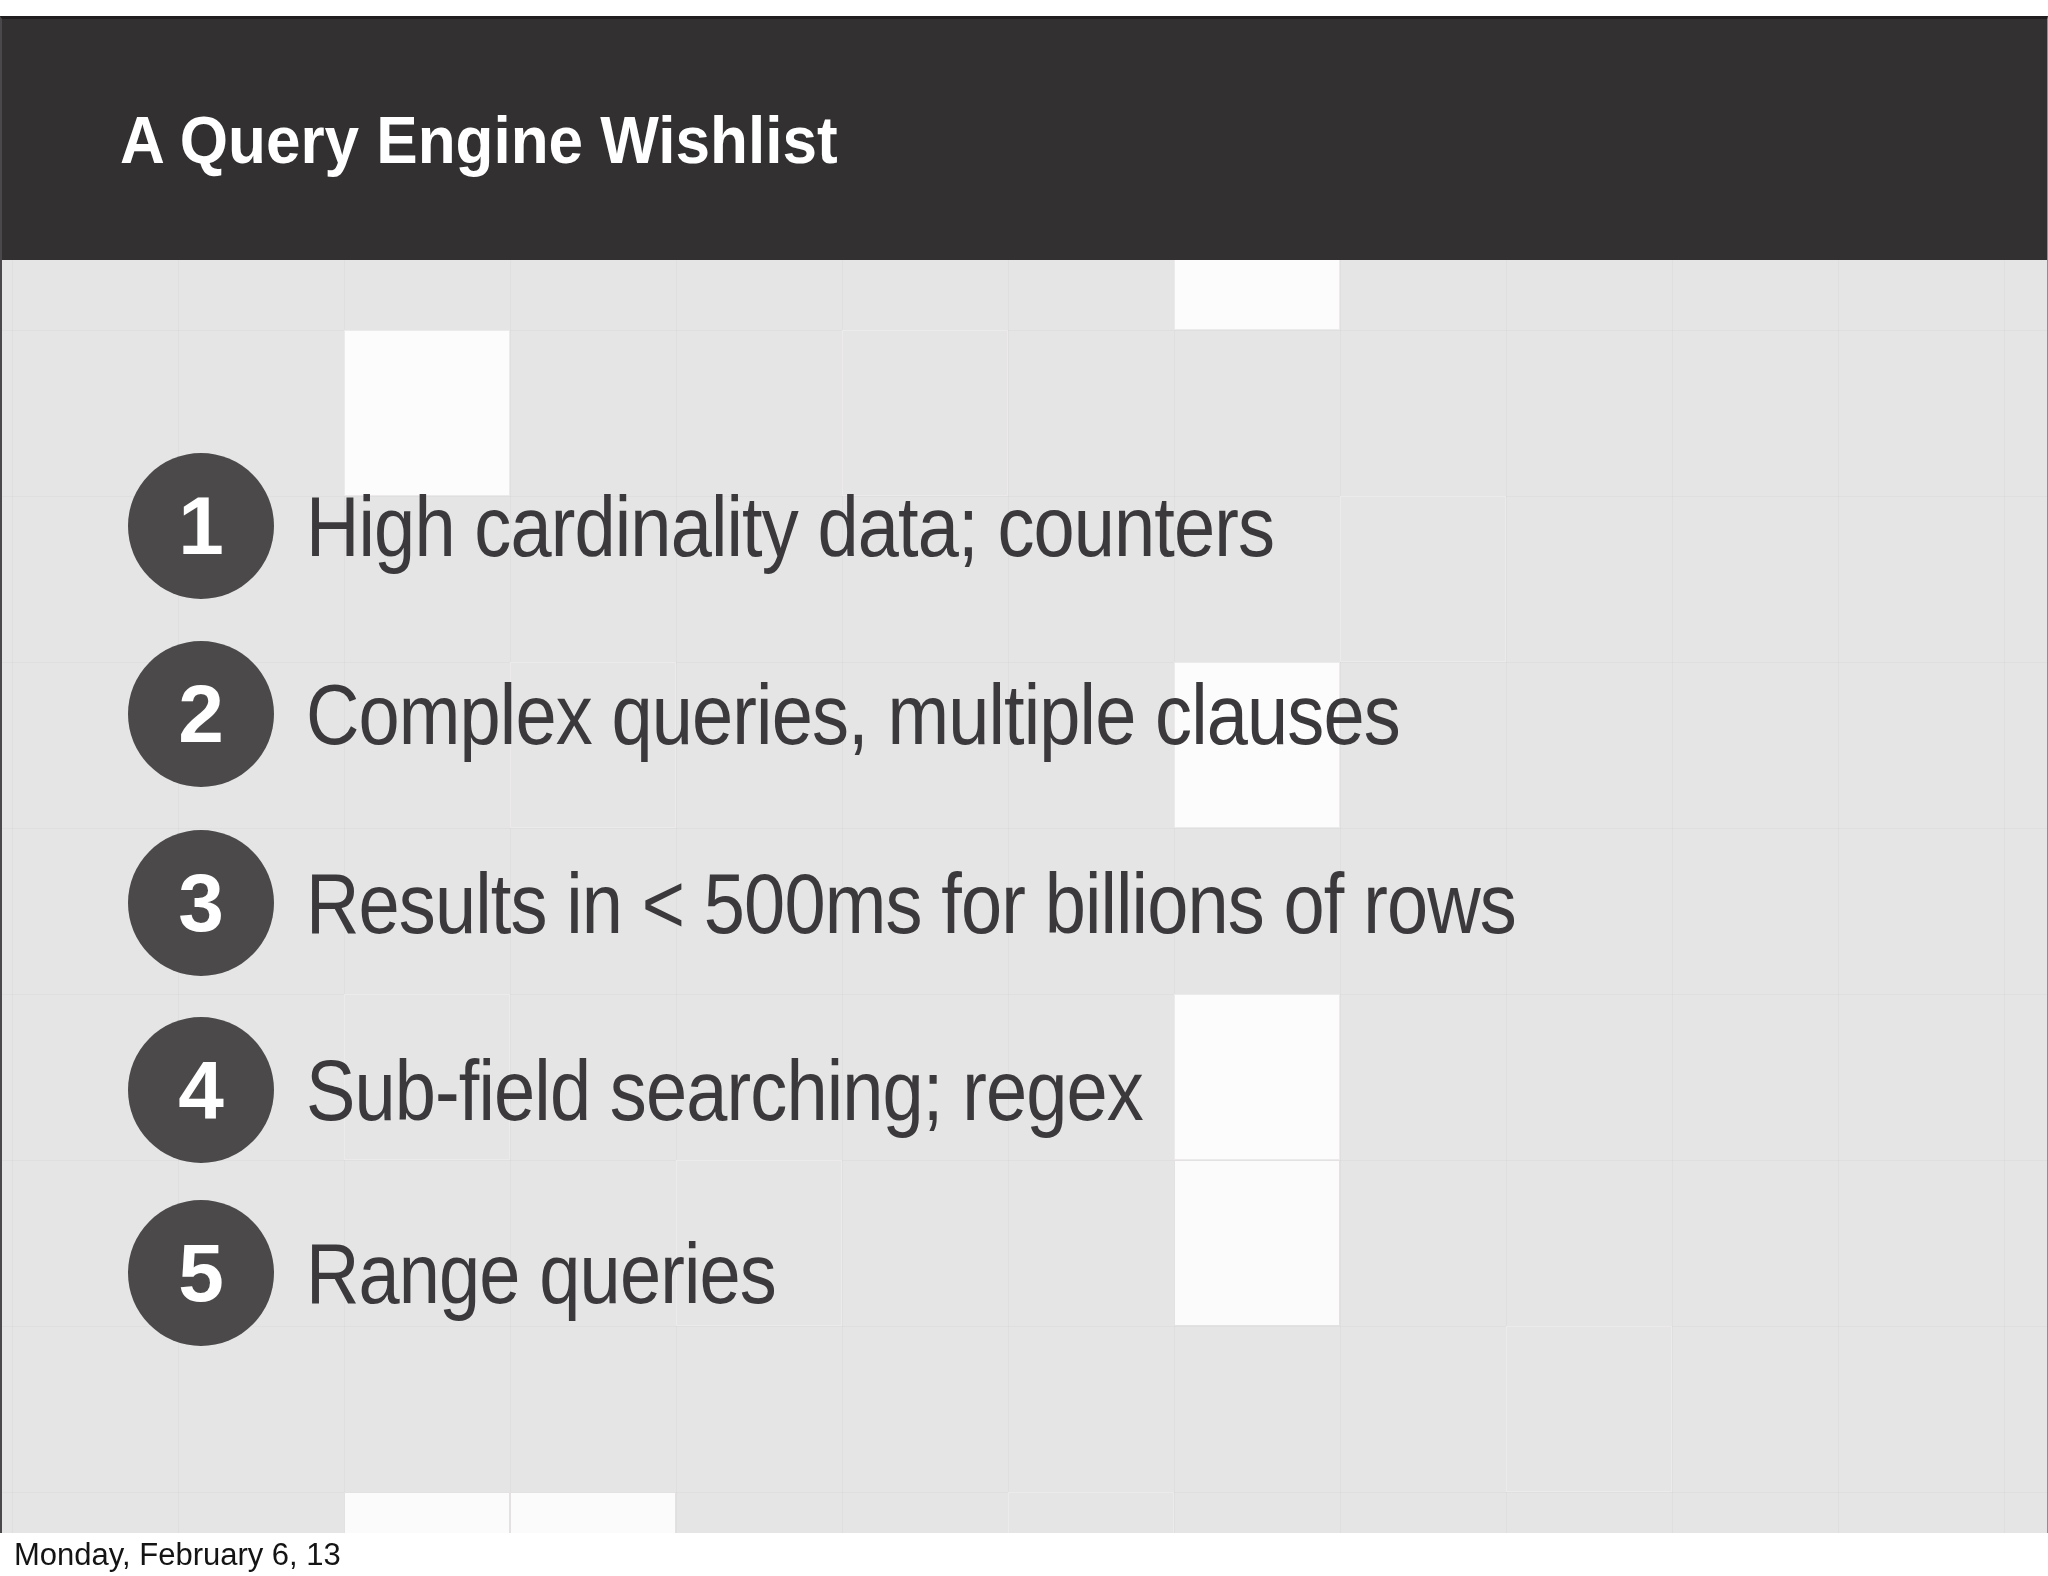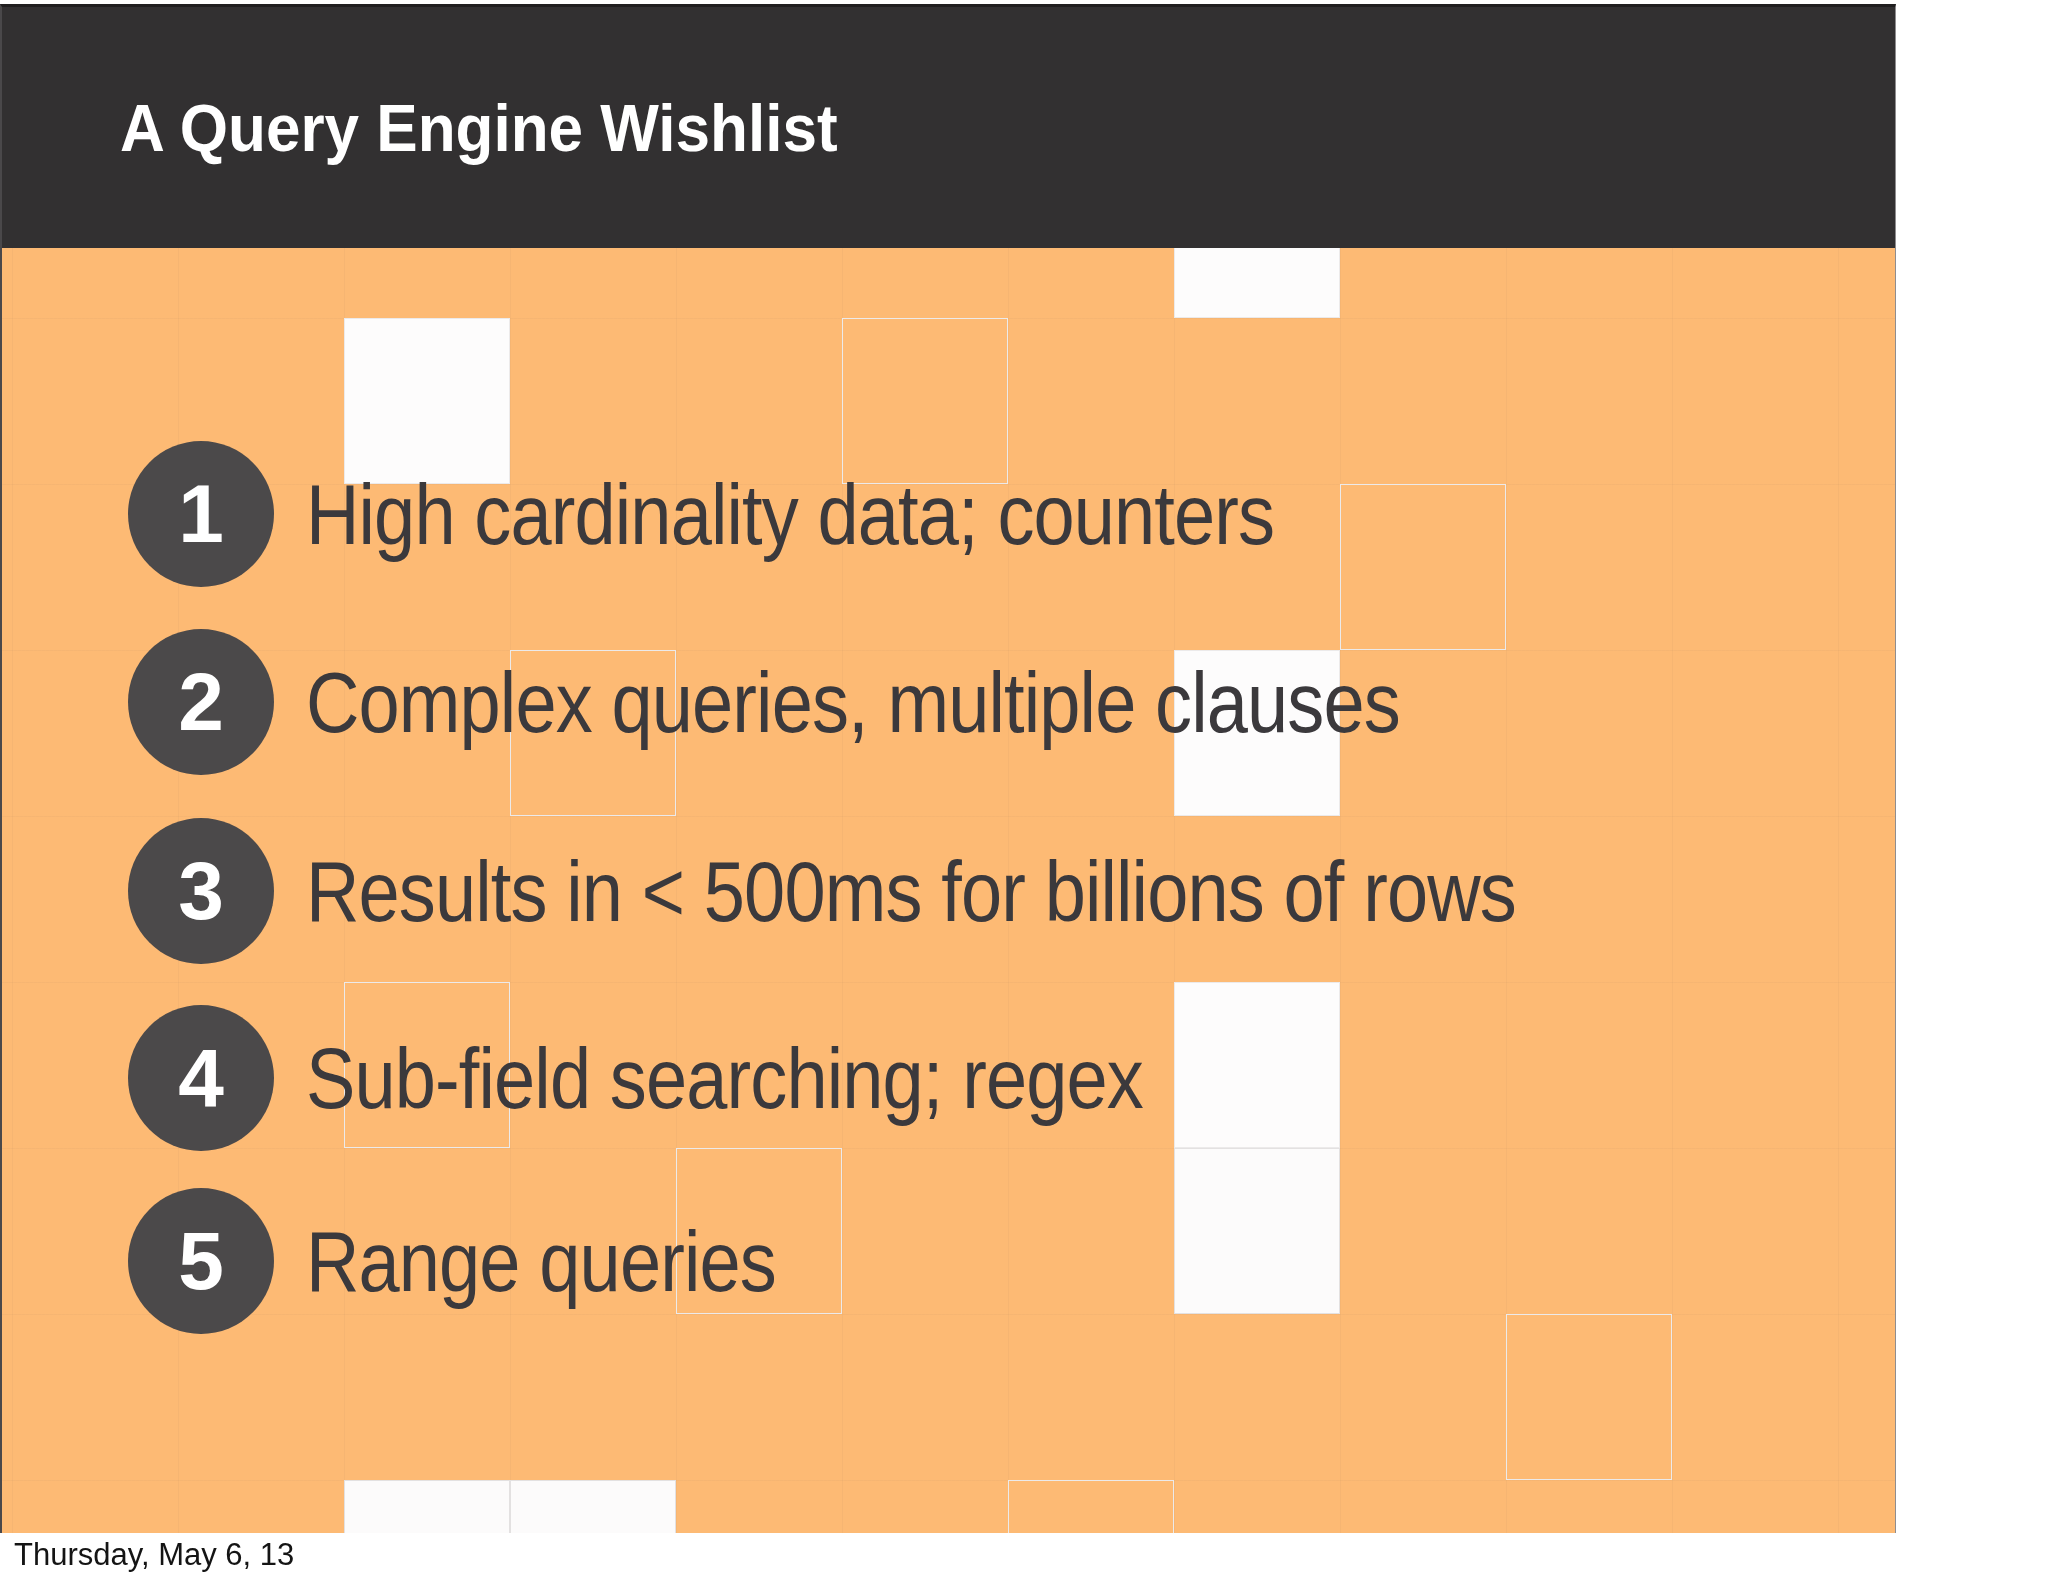--- a/index.html
+++ b/index.html
@@ -6,24 +6,24 @@
   body {
     width:2048px; height:1576px;
     background:#ffffff;
     font-family:"Liberation Sans","DejaVu Sans",sans-serif;
     position:relative;
     overflow:hidden;
   }
 
   
   .slide {
-    position:absolute; left:0; top:4px;
-    width:1896px; height:1533px;
+    position:absolute; left:0; top:16px;
+    width:2048px; height:1533px;
     box-sizing:border-box;
-    background:#fdba74;
+    background:#e5e5e5;
     border-left:2px solid #4a484a;
     border-right:1px solid #8f8d8f;
     border-top:3px solid #201e1f;
     border-bottom:3px solid #4a484a;
     overflow:hidden;
   }
 
   
   .grid-layer {
     position:absolute; inset:0;
@@ -157,14 +157,14 @@
   <div class="row row-5">
     <div class="num-circle">
       <span>5</span>
     </div>
     <div class="item-label">Range queries</div>
   </div>
 
 </div>
 
 <div class="footer">
-  <div class="footer-date">Thursday, May 6, 13</div>
+  <div class="footer-date">Monday, February 6, 13</div>
 </div>
 
 </body></html>

